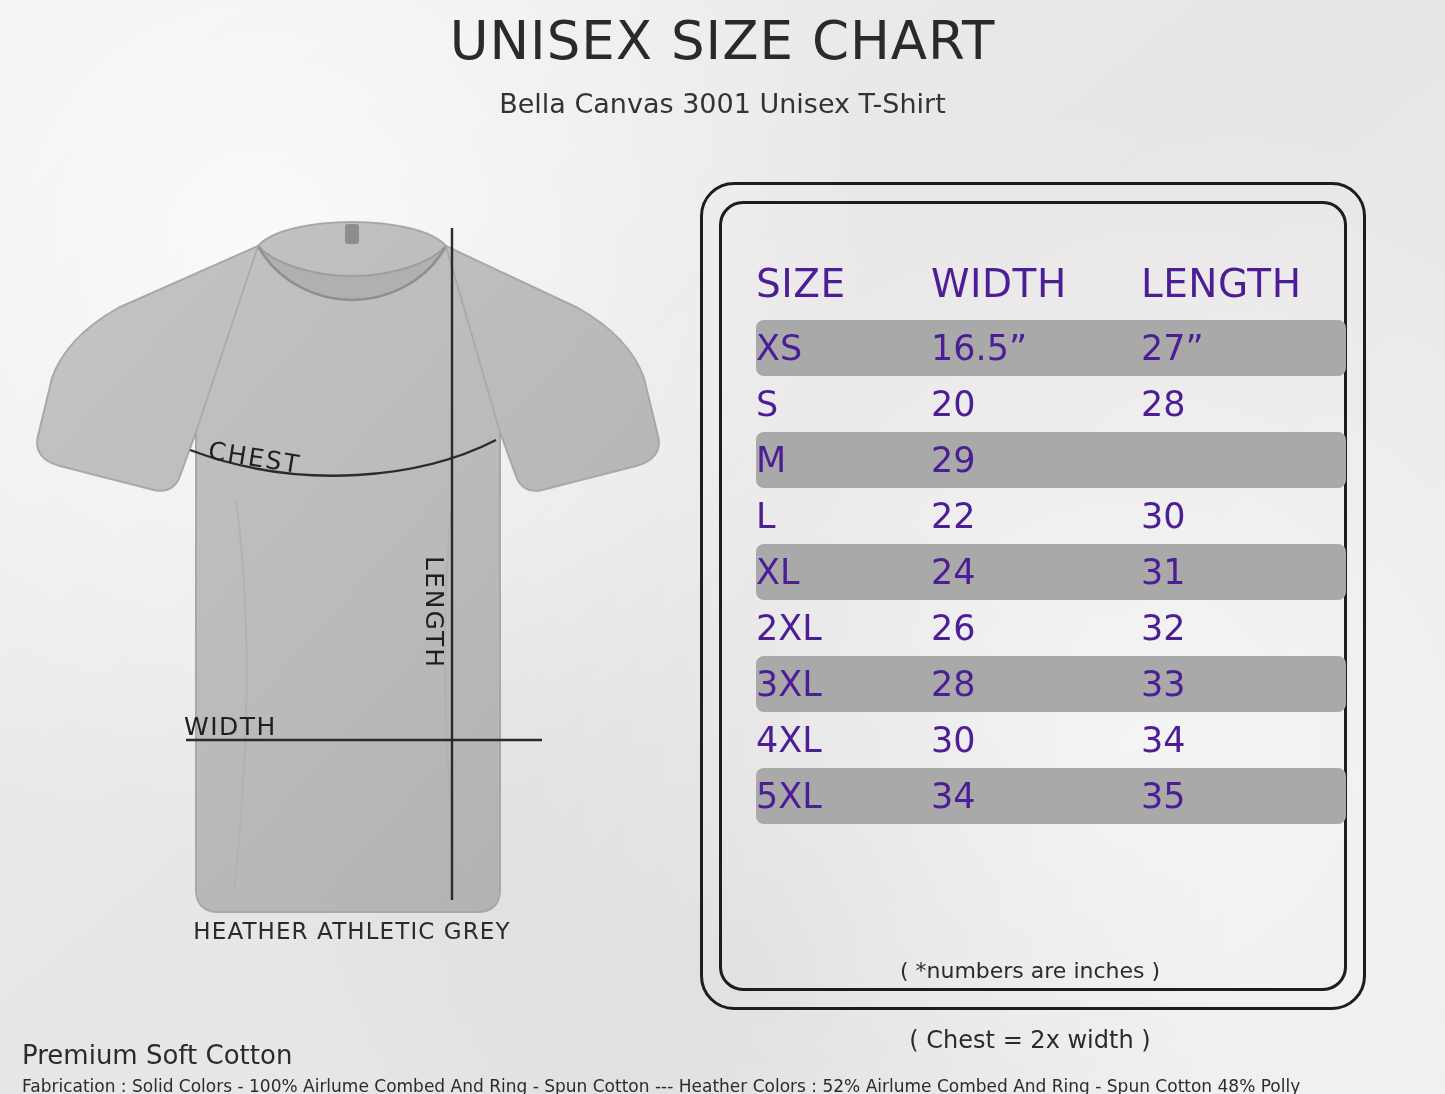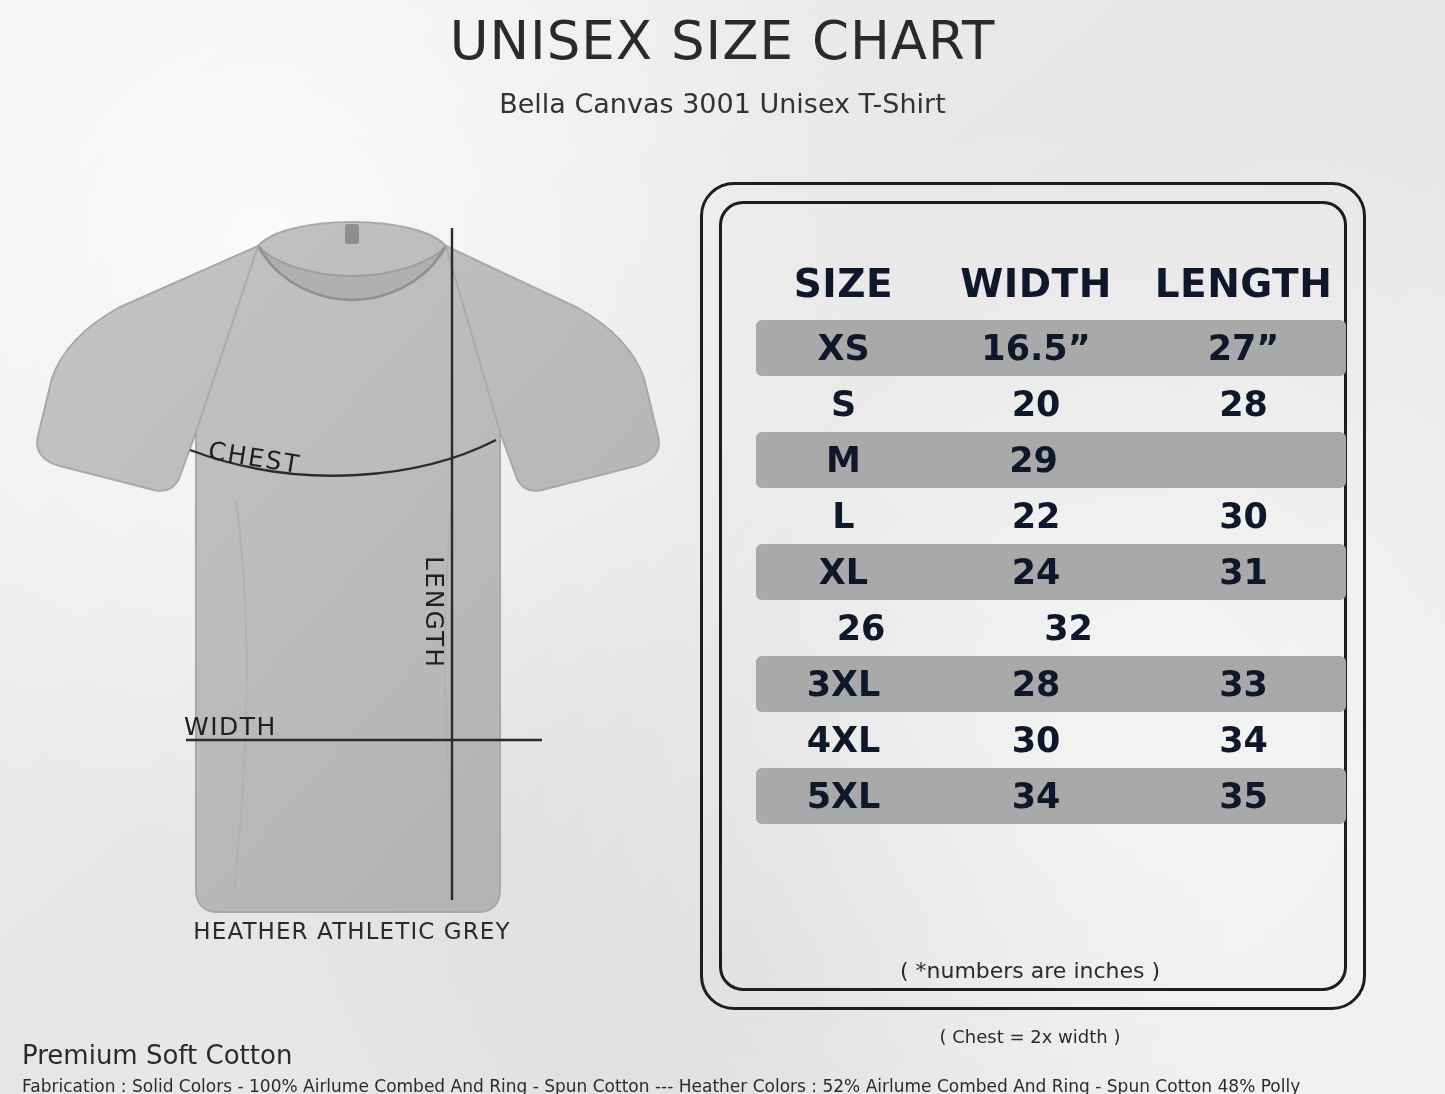--- a/index.html
+++ b/index.html
@@ -96,26 +96,25 @@
     left: 756px;
     top: 252px;
     width: 590px;
   }
   .row {
     display: flex;
     align-items: center;
     height: 56px;
     border-radius: 6px;
   }
-  .row.shaded { background: #a9a9a9; }
+  .row.shaded { background: #a9a9a9; border-radius: 8px; }
   .row .c {
     font-size: 35px;
-    text-align: center;
-    color: #0f172a;
-    font-weight: 700;
+    color: #4c1d95;
+    font-weight: 400;
   }
   .row .c-size   { width: 175px; }
   .row .c-width  { width: 210px; }
   .row .c-length { width: 205px; }
 
   .head .c {
     font-size: 39px;
     letter-spacing: 0.5px;
   }
   .head { height: 62px; margin-bottom: 6px; }
@@ -128,21 +127,21 @@
     text-align: center;
     font-size: 22px;
     color: #2b2b2b;
   }
   .note-chest {
     position: absolute;
     left: 700px;
     top: 1026px;
     width: 660px;
     text-align: center;
-    font-size: 18px;
+    font-size: 24px;
     color: #2b2b2b;
   }
 
   .premium {
     position: absolute;
     left: 22px;
     top: 1024px;
     font-size: 26px;
     color: #2b2b2b;
     margin-top: 16px;
@@ -253,20 +252,21 @@
     <div class="c c-size">L</div>
     <div class="c c-width">22</div>
     <div class="c c-length">30</div>
   </div>
   <div class="row shaded">
     <div class="c c-size">XL</div>
     <div class="c c-width">24</div>
     <div class="c c-length">31</div>
   </div>
   <div class="row">
+    <div class="c c-size">2XL</div>
     <div class="c c-width">26</div>
     <div class="c c-length">32</div>
   </div>
   <div class="row shaded">
     <div class="c c-size">3XL</div>
     <div class="c c-width">28</div>
     <div class="c c-length">33</div>
   </div>
   <div class="row">
     <div class="c c-size">4XL</div>

